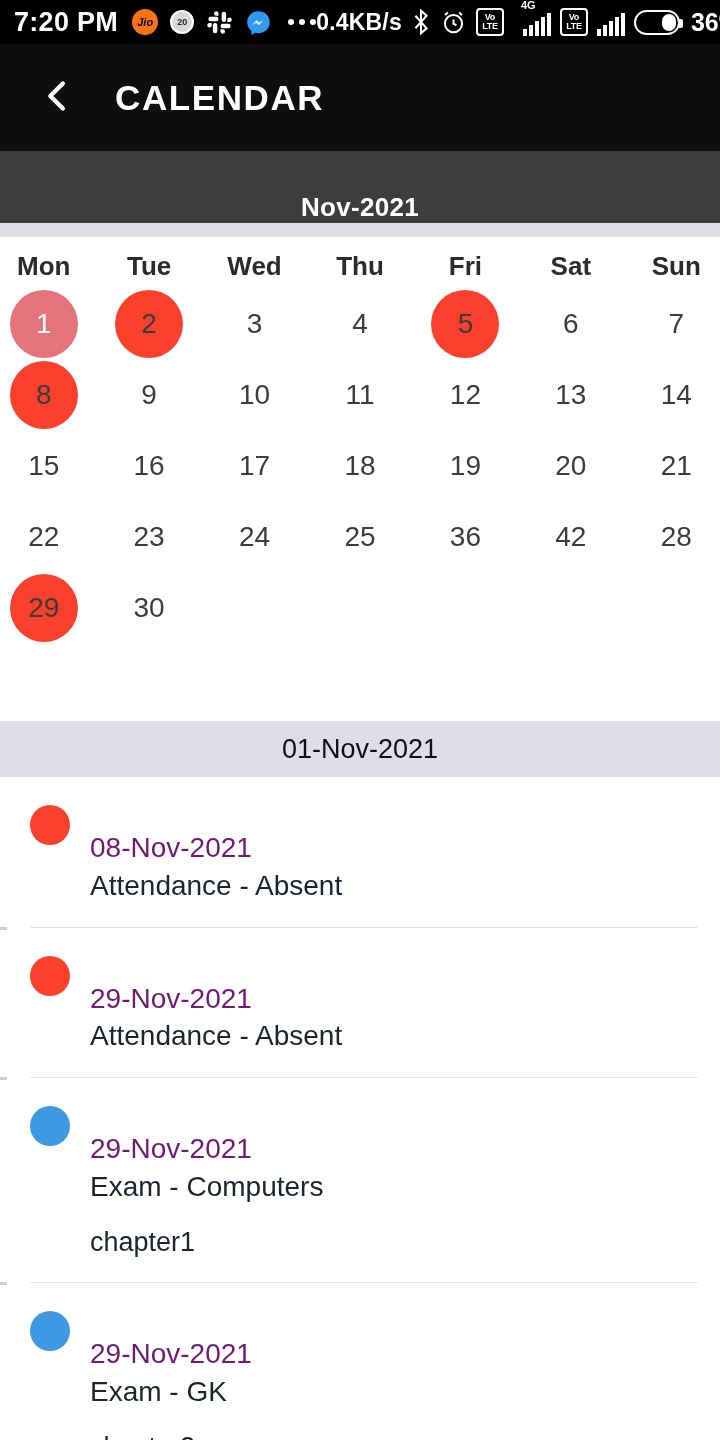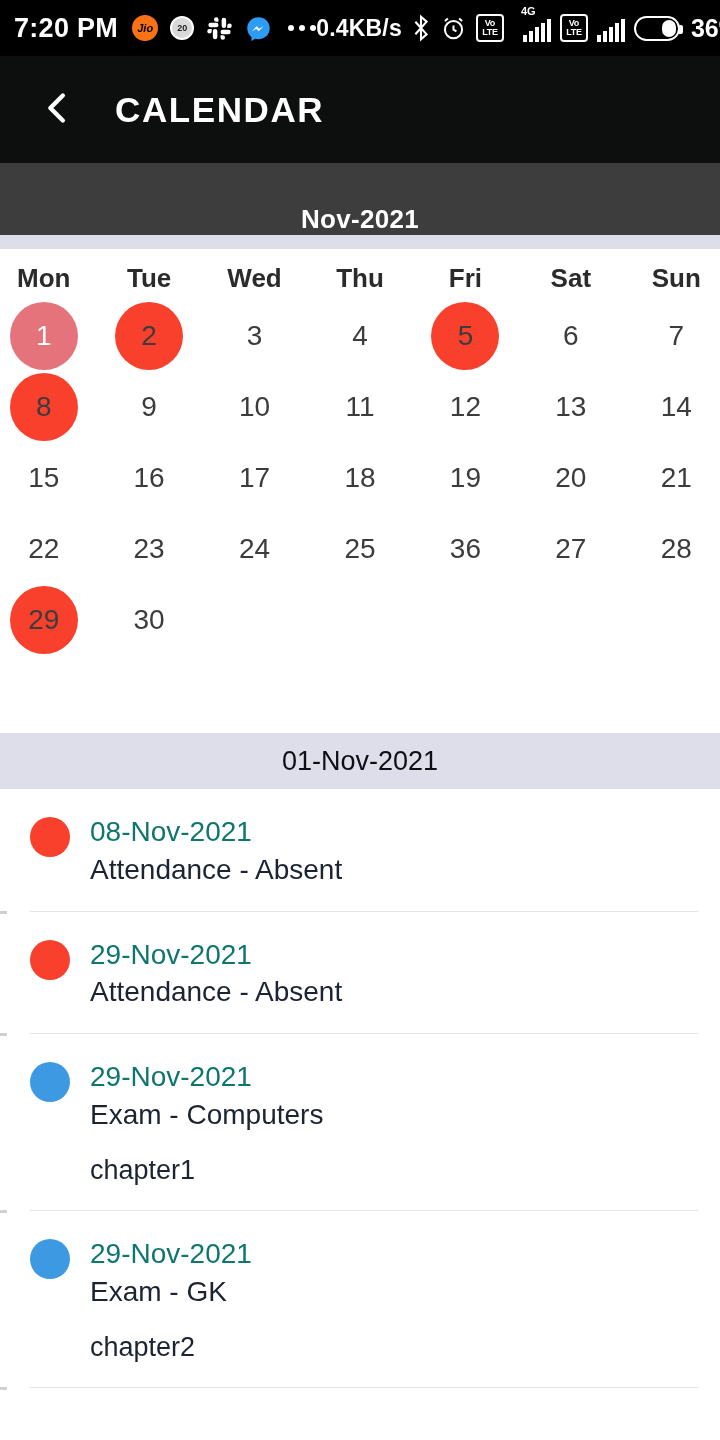--- a/index.html
+++ b/index.html
@@ -5,21 +5,21 @@
   * { margin:0; padding:0; box-sizing:border-box; }
   html, body {
     width:720px; height:1440px;
     background:#ffffff;
     font-family:"Liberation Sans", sans-serif;
     overflow:hidden;
   }
 
   
   .statusbar{
-    height:56px; width:720px; background:#000000;
+    height:44px; width:720px; background:#000000;
     display:flex; align-items:center; padding:0 14px;
     color:#ffffff;
   }
   .sb-clock{ font-size:27px; font-weight:700; letter-spacing:.3px; white-space:nowrap; }
   .sb-left-icons{ display:flex; align-items:center; gap:12px; margin-left:14px; }
   .sb-spacer{ flex:1 1 auto; }
   .sb-right{ display:flex; align-items:center; gap:9px; }
   .sb-speed{ font-size:23px; font-weight:700; letter-spacing:.2px; white-space:nowrap; }
   .sb-batt-pct{ font-size:25px; font-weight:700; margin-left:2px; }
 
@@ -109,21 +109,21 @@
   .event{
     display:flex; padding:24px 0 0 0; position:relative;
   }
   .event .dot{
     width:40px;height:40px;border-radius:50%;
     margin:4px 20px 0 30px; flex:0 0 auto;
   }
   .dot.red{ background:#f8402c; }
   .dot.blue{ background:#3d9ae2; }
   .event .body{ flex:1 1 auto; padding-bottom:22px; }
-  .ev-date{ font-size:28px; color:#0f766e; line-height:1.35; }
+  .ev-date{ font-size:28px; color:#701a75; line-height:1.35;margin-top:28px; }
   .ev-title{ font-size:28px; color:#1b2430; line-height:1.35; }
   .ev-note{ font-size:27px; color:#1b2430; line-height:1.35; margin-top:18px; }
   .divider{
     height:1px; background:#e3e3e8; margin-left:30px; margin-right:22px;
   }
   .ltick{
     position:absolute; left:0; width:7px; height:3px; background:#cfcfd6;
   }
 </style>
 </head>
@@ -317,21 +317,21 @@
         <div class="daycell">
           <div class="daynum">24</div>
         </div>
         <div class="daycell">
           <div class="daynum">25</div>
         </div>
         <div class="daycell">
           <div class="daynum">36</div>
         </div>
         <div class="daycell">
-          <div class="daynum">27</div>
+          <div class="daynum">42</div>
         </div>
         <div class="daycell">
           <div class="daynum">28</div>
         </div>
       </div>
       <div class="weekrow">
         <div class="daycell">
           <div class="daynum mark">29</div>
         </div>
         <div class="daycell">

